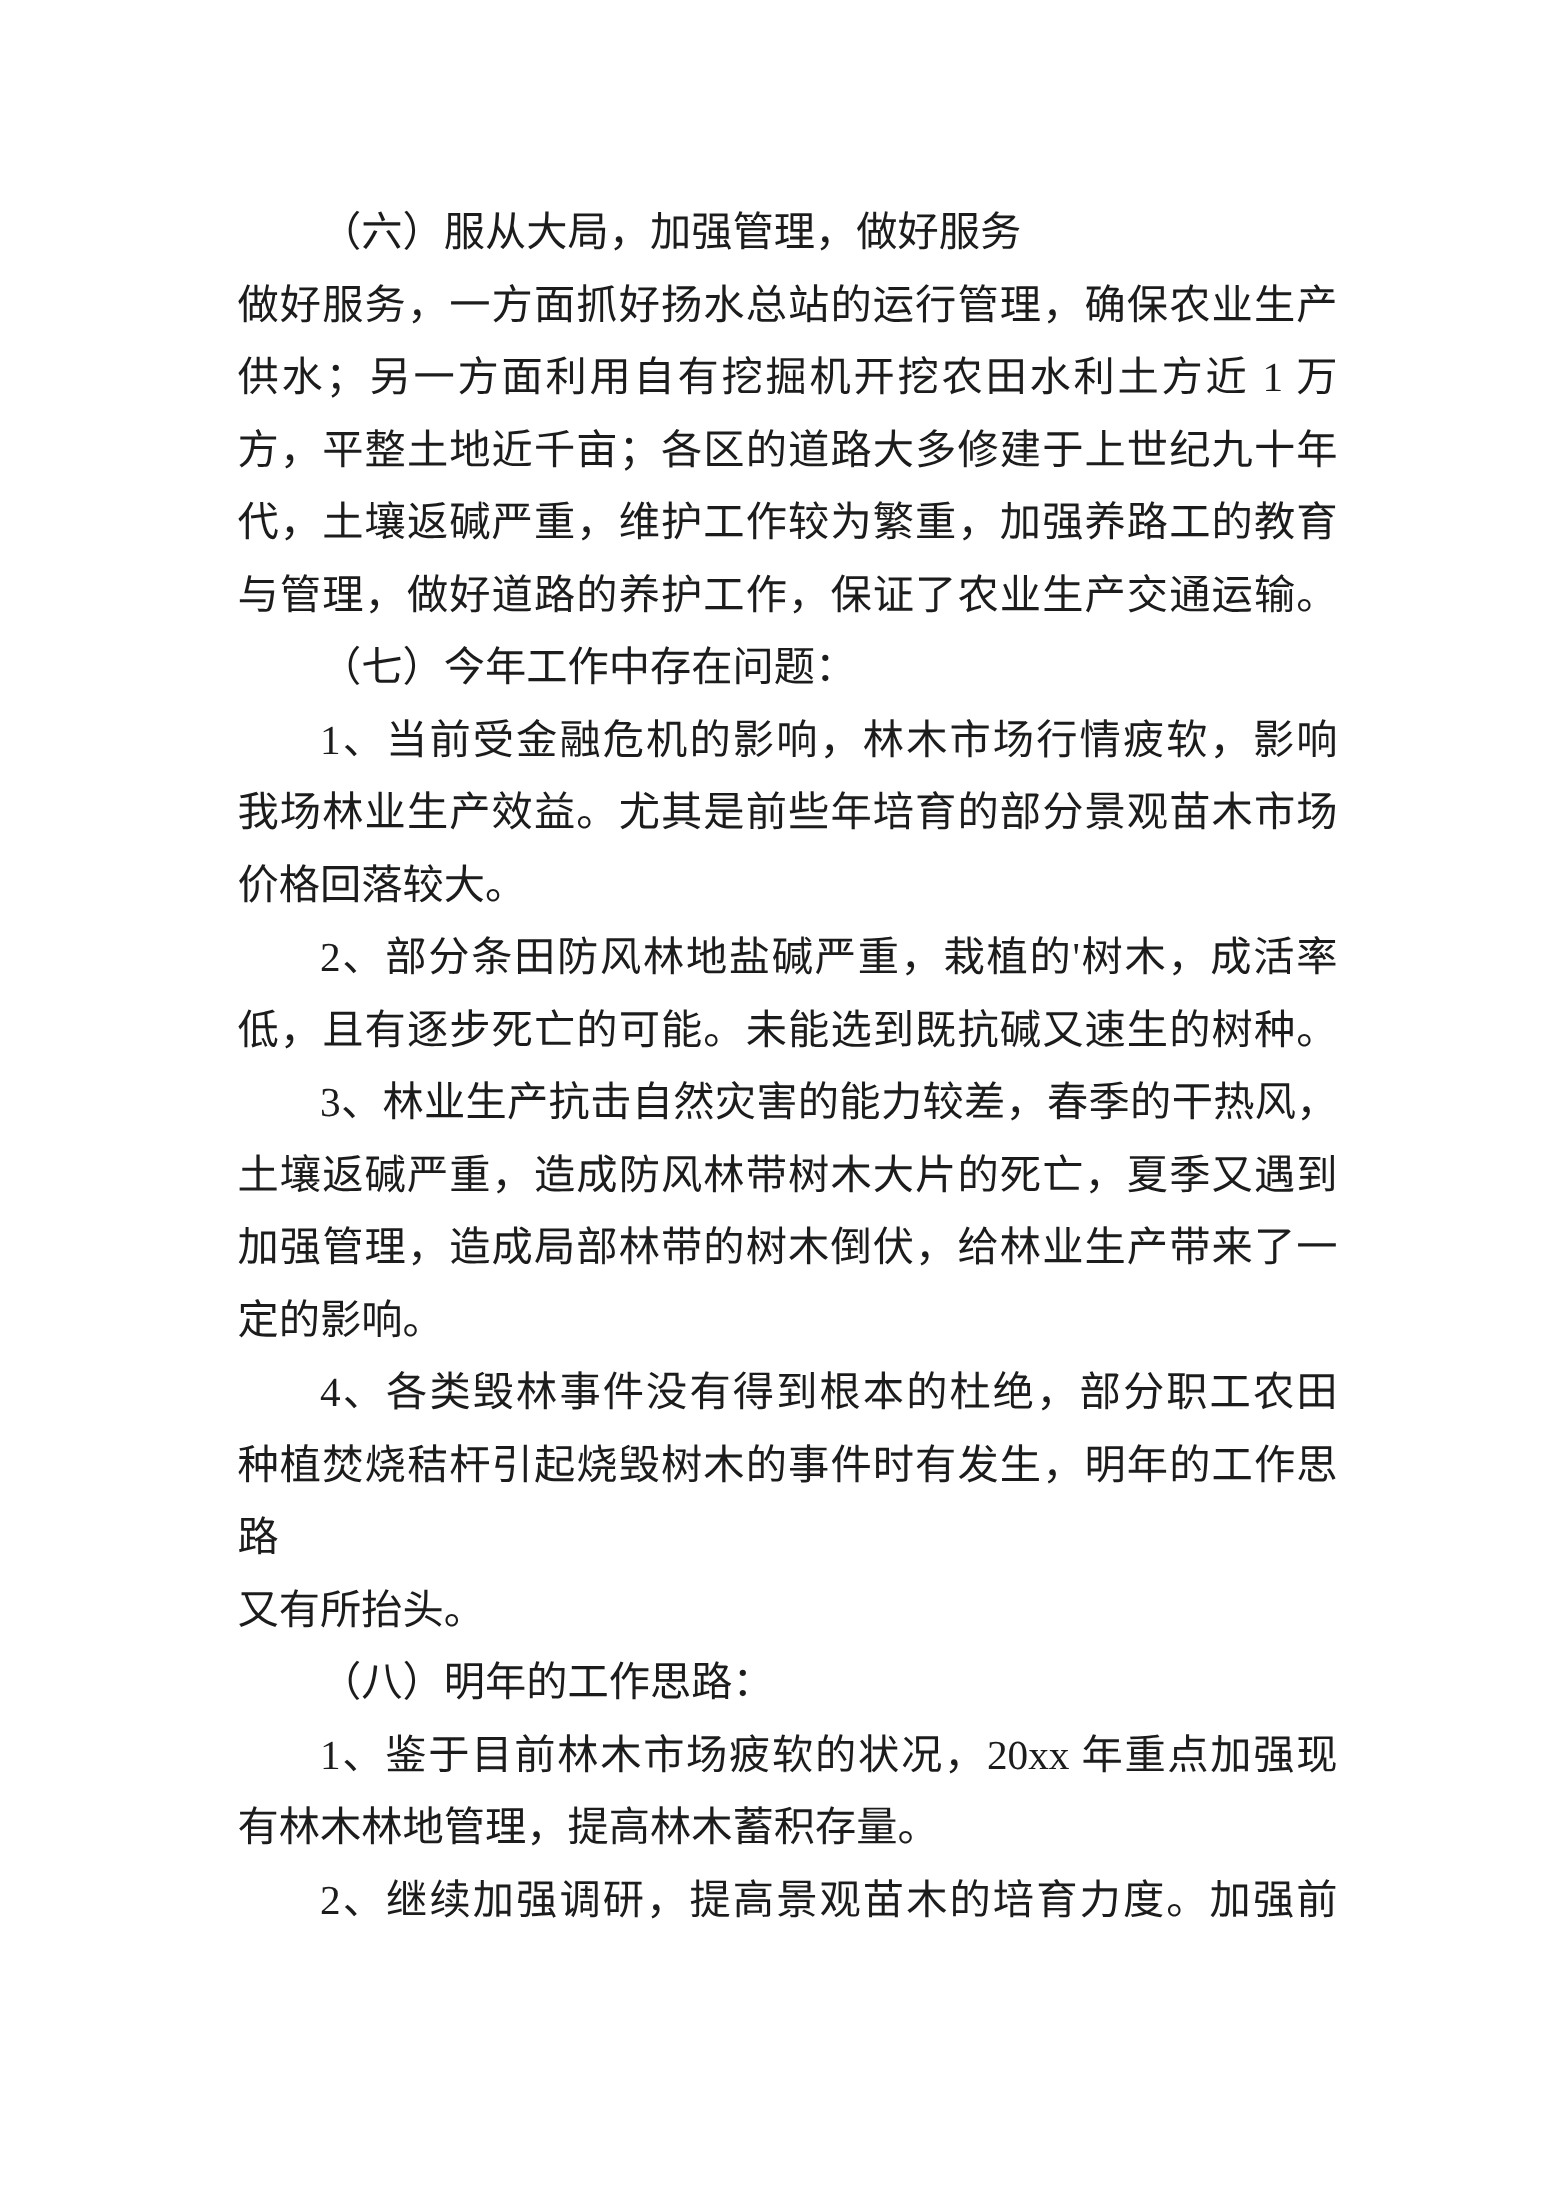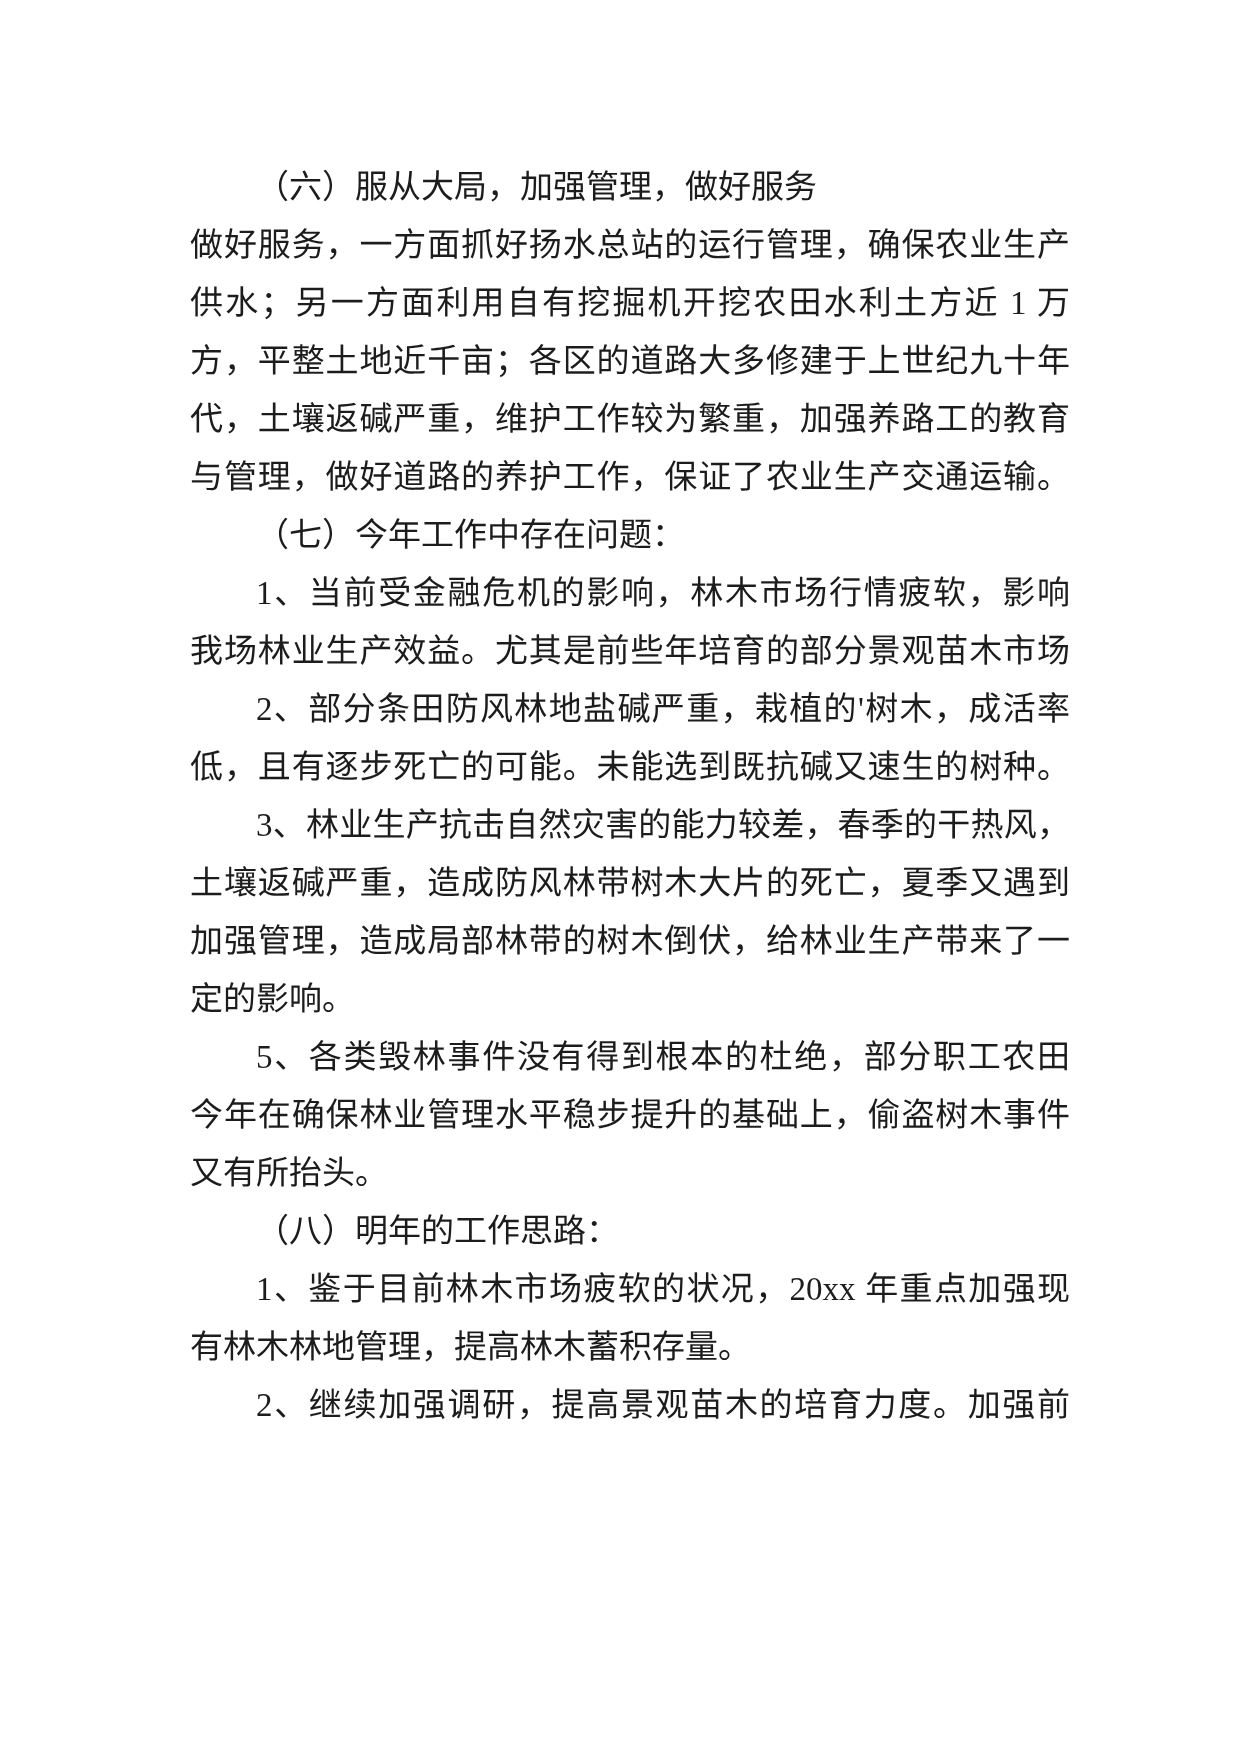--- a/index.html
+++ b/index.html
@@ -45,27 +45,28 @@
   <div class="textblock">
     <div class="line indent">（六）服从大局，加强管理，做好服务</div>
     <div class="line fill">做好服务，一方面抓好扬水总站的运行管理，确保农业生产</div>
     <div class="line fill">供水；另一方面利用自有挖掘机开挖农田水利土方近 1 万</div>
     <div class="line fill">方，平整土地近千亩；各区的道路大多修建于上世纪九十年</div>
     <div class="line fill">代，土壤返碱严重，维护工作较为繁重，加强养路工的教育</div>
     <div class="line fill">与管理，做好道路的养护工作，保证了农业生产交通运输。</div>
     <div class="line indent">（七）今年工作中存在问题：</div>
     <div class="line indent fill">1、当前受金融危机的影响，林木市场行情疲软，影响</div>
     <div class="line fill">我场林业生产效益。尤其是前些年培育的部分景观苗木市场</div>
+    <div class="line">价格回落较大。</div>
     <div class="line indent fill">2、部分条田防风林地盐碱严重，栽植的'树木，成活率</div>
     <div class="line fill">低，且有逐步死亡的可能。未能选到既抗碱又速生的树种。</div>
     <div class="line indent fill">3、林业生产抗击自然灾害的能力较差，春季的干热风，</div>
     <div class="line fill">土壤返碱严重，造成防风林带树木大片的死亡，夏季又遇到</div>
     <div class="line fill">加强管理，造成局部林带的树木倒伏，给林业生产带来了一</div>
     <div class="line">定的影响。</div>
-    <div class="line indent fill">5、各类毁林事件没有得到根本的杜绝，部分职工农田</div>
-    <div class="line fill">今年在确保林业管理水平稳步提升的基础上，偷盗树木事件</div>
+    <div class="line indent fill">4、各类毁林事件没有得到根本的杜绝，部分职工农田</div>
+    <div class="line fill">种植焚烧秸杆引起烧毁树木的事件时有发生，明年的工作思路</div>
     <div class="line">又有所抬头。</div>
     <div class="line indent">（八）明年的工作思路：</div>
     <div class="line indent fill">1、鉴于目前林木市场疲软的状况，20xx 年重点加强现</div>
     <div class="line">有林木林地管理，提高林木蓄积存量。</div>
     <div class="line indent fill">2、继续加强调研，提高景观苗木的培育力度。加强前</div>
   </div>
 </div>
 
 </body></html>

